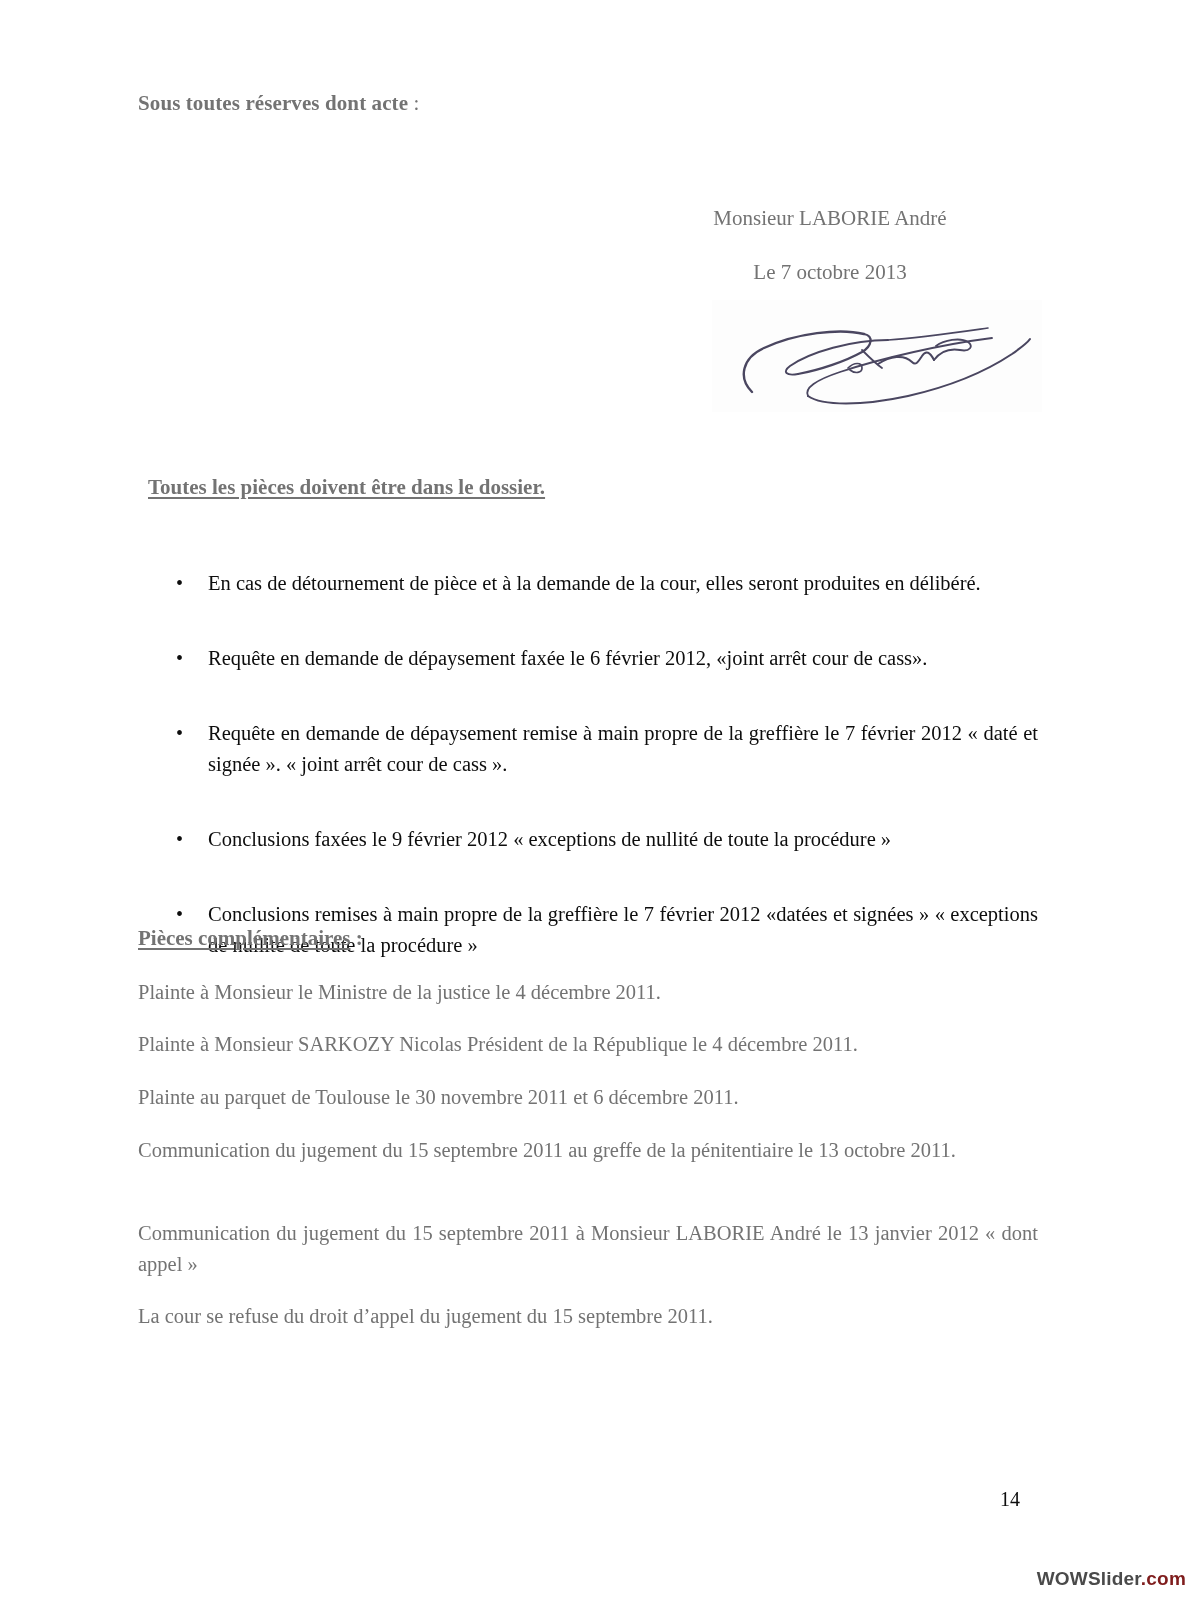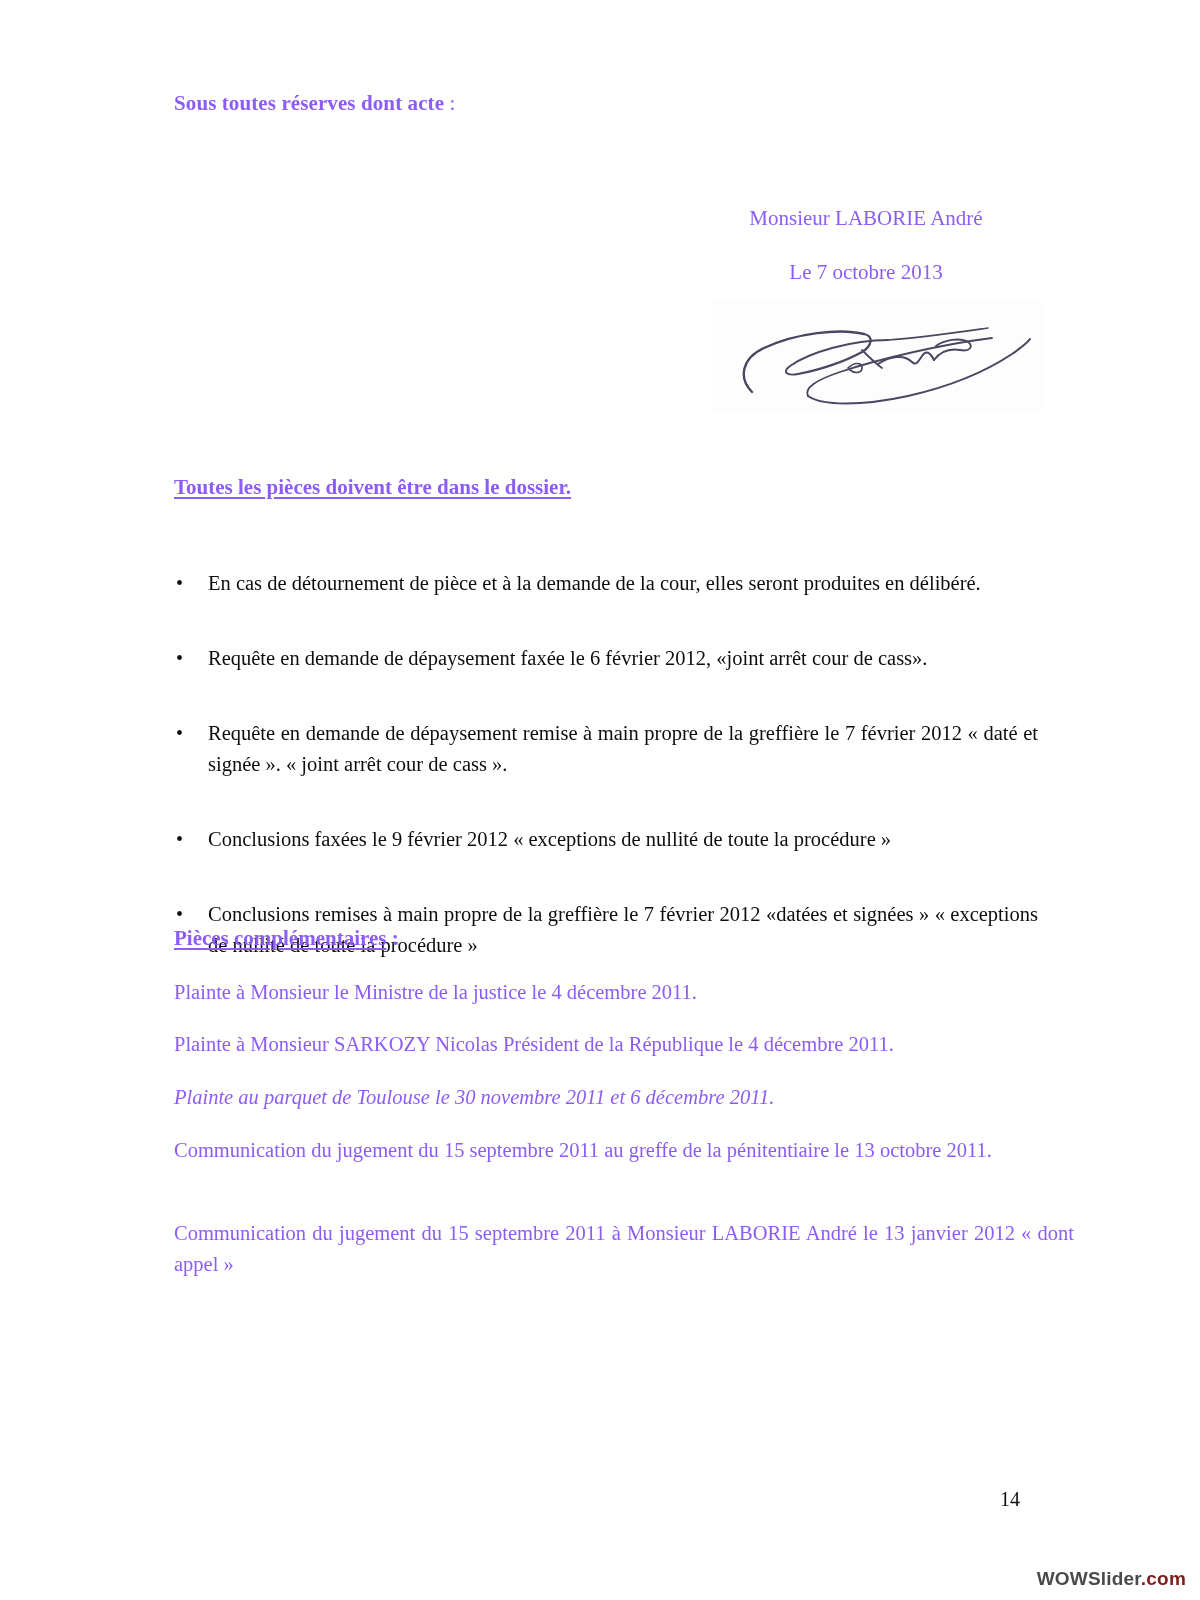--- a/index.html
+++ b/index.html
@@ -18,22 +18,21 @@
     box-sizing: border-box;
   }
 
   
   .blk {
     position: absolute;
     font-size: 20.5px;
     line-height: 31px;
     text-align: justify;
     text-justify: inter-word;
-    color: #8b5cf6;
-    margin-left: 36px;
+    color: #737373;
   }
   .bold { font-weight: bold; }
   .ul { text-decoration: underline; text-underline-offset: 2px; }
   .bolditalic { font-weight: bold; font-style: italic; }
 
   
   #salutation {
     left: 138px;
     top: 88px;
     font-size: 21px;
@@ -65,21 +64,21 @@
     left: 712px;
     top: 300px;
     width: 330px;
     height: 112px;
     background: #fdfdfd;
   }
   #signature-wrap svg { display: block; width: 100%; height: 100%; }
 
   
   #heading-pieces {
-    left: 138px;
+    left: 148px;
     top: 472px;
     font-size: 21px;
     font-weight: bold;
     text-decoration: underline;
     text-underline-offset: 3px;
     white-space: nowrap;
   }
   #heading-complementaires {
     left: 138px;
     top: 923px;
@@ -114,21 +113,21 @@
     left: 38px;
     top: 0;
     font-size: 20px;
     line-height: 31px;
   }
   #bullets li .txt { display: block; margin-top: 44px; }
 
   
   #p-ministre   { left: 138px; top: 977px;  width: 900px; }
   #p-sarkozy    { left: 138px; top: 1029px; width: 900px; }
-  #p-toulouse   { left: 138px; top: 1082px; width: 900px; font-style: italic; }
+  #p-toulouse   { left: 138px; top: 1082px; width: 900px; }
   #p-penit      { left: 138px; top: 1135px; width: 900px; }
   #p-laborie    { left: 138px; top: 1218px; width: 900px; }
   #p-refus-appel{ left: 138px; top: 1301px; width: 900px; }
   #p-erreur     { left: 138px; top: 1354px; width: 900px; }
   #p-vu-refus   { left: 138px; top: 1408px; width: 900px; }
 
   
   #page-number {
     position: absolute;
     left: 1000px;
@@ -204,20 +203,21 @@
 
   <div id="heading-complementaires" class="blk">
     <span class="u">Pièces complémentaires</span><span> :</span>
   </div>
 
   <div id="p-ministre" class="blk">Plainte à Monsieur le Ministre de la justice le 4 décembre 2011.</div>
   <div id="p-sarkozy" class="blk">Plainte à Monsieur SARKOZY Nicolas Président de la République le 4 décembre 2011.</div>
   <div id="p-toulouse" class="blk">Plainte au parquet de Toulouse le 30 novembre 2011 et 6 décembre 2011.</div>
   <div id="p-penit" class="blk">Communication du jugement du 15 septembre 2011 au greffe de la pénitentiaire le 13 octobre 2011.</div>
   <div id="p-laborie" class="blk">Communication du jugement du 15 septembre 2011 à Monsieur LABORIE André le 13 janvier 2012 «  dont appel »</div>
+  <div id="p-refus-appel" class="blk">La cour se refuse du droit d’appel du jugement du 15 septembre 2011.</div>
 
 
 
   <div id="page-number">14</div>
   <div id="watermark">
     <span>WOWSlider</span><span class="dim">.com</span>
   </div>
 
 </div>
 

